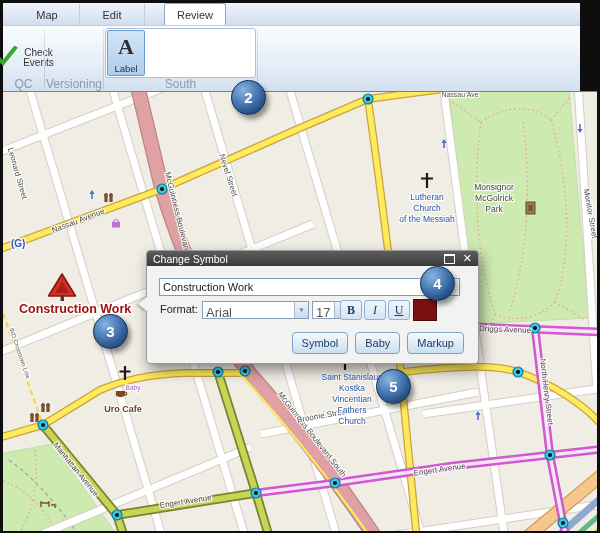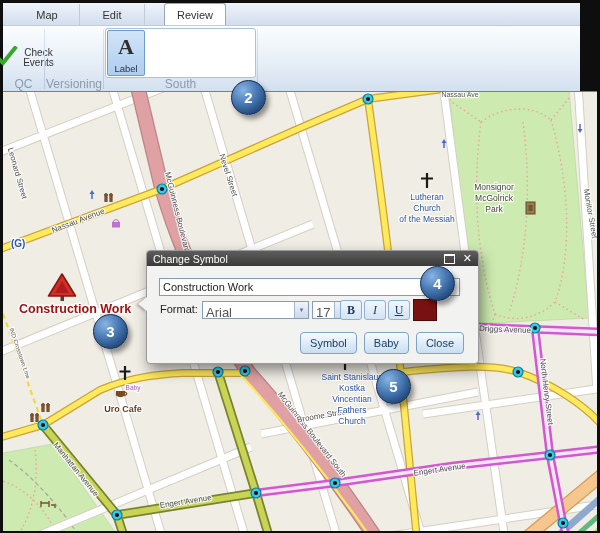--- a/index.html
+++ b/index.html
@@ -365,21 +365,21 @@
       <span class="combo-val">17</span>
       <span class="combo-btn">▼</span>
     </div>
     <div class="fmt-btn fb">B</div>
     <div class="fmt-btn fi">I</div>
     <div class="fmt-btn fu">U</div>
     <div class="swatch"></div>
     <div class="dlg-buttons">
       <div class="dlg-btn">Symbol</div>
       <div class="dlg-btn">Baby</div>
-      <div class="dlg-btn">Close</div>
+      <div class="dlg-btn">Markup</div>
     </div>
   </div>
 </div>
 
 <div class="callout" style="left:231px;top:80px">2</div>
 <div class="callout" style="left:93px;top:314px">3</div>
 <div class="callout" style="left:420px;top:266px">4</div>
 <div class="callout" style="left:376px;top:369px">5</div>
 
 </body></html>

